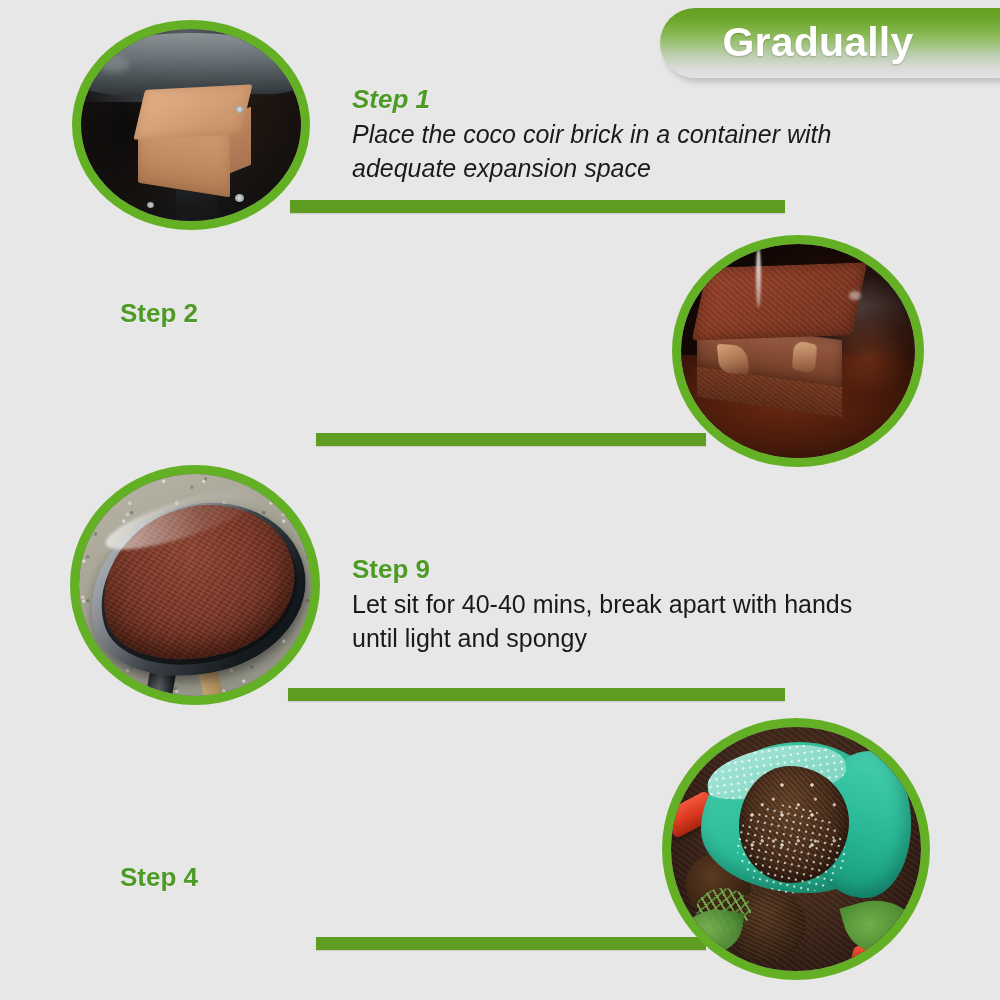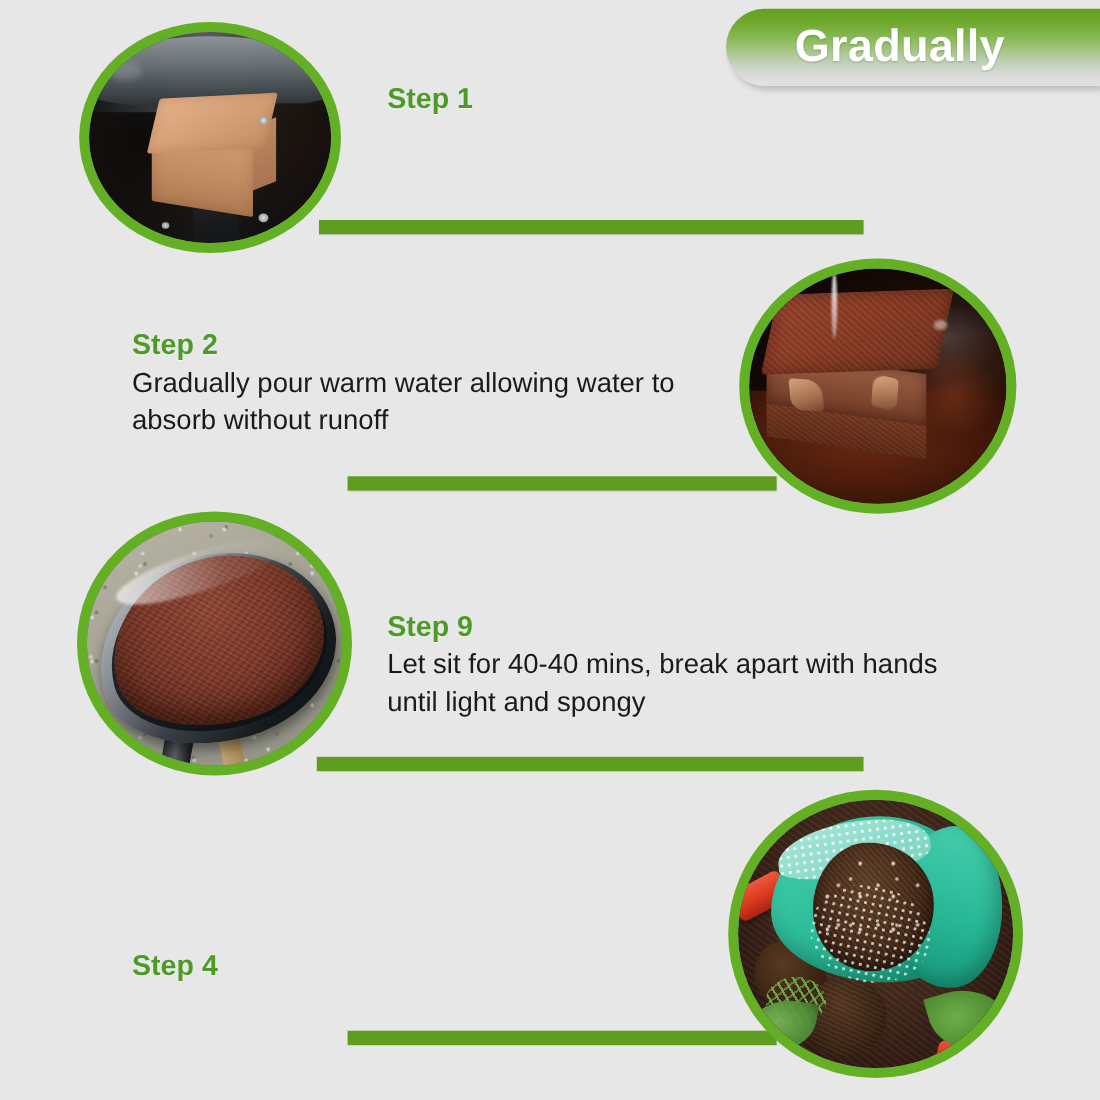--- a/index.html
+++ b/index.html
@@ -250,22 +250,23 @@
         <div class="p1-screw3"></div>
         <div class="p1-screw4"></div>
         <div class="p1-brick-side"></div>
         <div class="p1-brick-front"></div>
         <div class="p1-brick-top"></div>
         <div class="p1-screw1"></div>
         <div class="p1-screw2"></div>
       </div>
     </div>
     <div class="bar" style="left:290px;top:200px;width:495px;"></div>
-    <div class="txtblock align-left" style="left:352px;top:76px;width:540px;">
+    <div class="txtblock align-left" style="left:352px;top:86px;width:540px;font-style:italic;">
       <p class="step-label">Step 1</p>
+      <p class="step-desc">Place the coco coir brick in a container with adequate expansion space</p>
     </div>
   </div>
 
   <div class="step">
     <div class="circle" style="left:672px;top:235px;width:252px;height:232px;">
       <div class="photo">
         <div class="p2-bg"></div>
         <div class="p2-gloss"></div>
         <div class="p2-puddle"></div>
         <div class="p2-grit"></div>
@@ -274,21 +275,20 @@
         <div class="p2-hl1"></div>
         <div class="p2-hl2"></div>
         <div class="p2-brick-top"></div>
         <div class="p2-water"></div>
         <div class="p2-spec"></div>
       </div>
     </div>
     <div class="bar" style="left:316px;top:433px;width:390px;"></div>
     <div class="txtblock align-right" style="left:120px;top:300px;width:540px;">
       <p class="step-label">Step 2</p>
-      <p class="step-desc">Gradually pour warm water allowing water to absorb without runoff</p>
     </div>
   </div>
 
   <div class="step">
     <div class="circle" style="left:70px;top:465px;width:250px;height:240px;">
       <div class="photo">
         <div class="p3-bg"></div>
         <div class="p3-gravel"></div>
         <div class="p3-leg"></div>
         <div class="p3-wood"></div>

